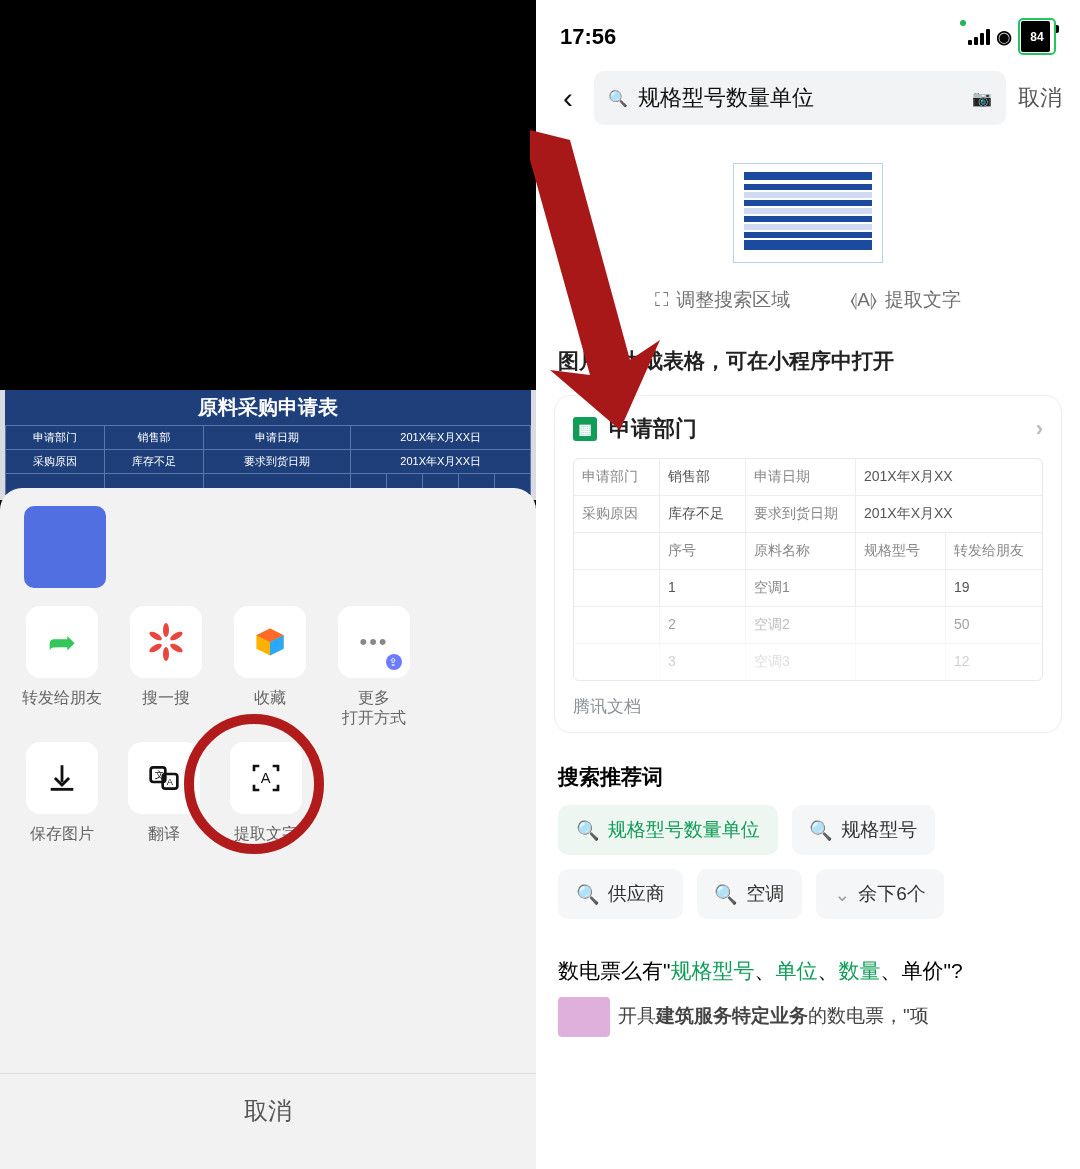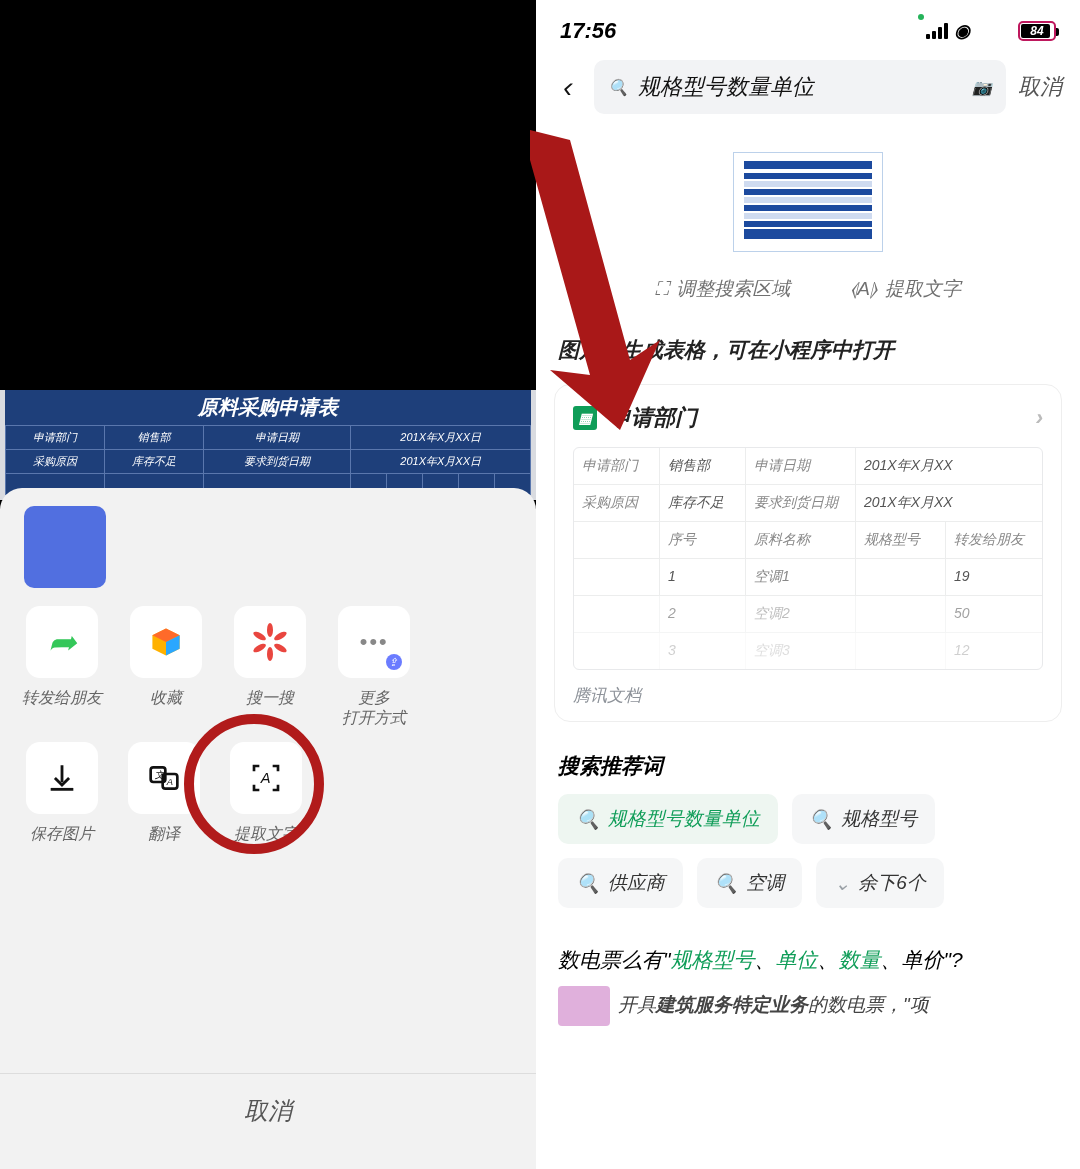--- a/index.html
+++ b/index.html
@@ -1,21 +1,21 @@
 <!DOCTYPE html>
 <html><head>
 <meta charset="utf-8">
 <style>
   * { box-sizing: border-box; margin: 0; padding: 0; }
   body {
     width: 1080px; height: 1169px;
     font-family: -apple-system, "PingFang SC", "Microsoft YaHei", sans-serif;
     background: #fff; overflow: hidden; position: relative;
   }
-  .left-panel, .right-panel { position: absolute; top: 0; height: 1169px; font-style: italic; }
+  .left-panel, .right-panel { position: absolute; top: 0; height: 1169px; }
   .left-panel { left: 0; width: 536px; background: #000; }
   .right-panel { left: 536px; width: 544px; background: #fff; }
 
   
   .left-black { height: 390px; background: #000; }
   .doc-preview {
     position: absolute; top: 390px; left: 0; width: 536px; height: 110px;
     background: #d9dbe0;
   }
   .doc-title {
@@ -81,21 +81,21 @@
   .ic-dots { color:#888; font-size:22px; letter-spacing:2px; position:relative;}
   .ic-dots .corner { position:absolute; right:8px; bottom:8px; width:16px;height:16px;background:#6b7cff;border-radius:50%;display:flex;align-items:center;justify-content:center;color:#fff;font-size:11px;}
 
   
   .status-bar {
     display: flex; justify-content: space-between; align-items: center;
     padding: 18px 24px 8px; font-size: 22px; font-weight: 600;
   }
   .status-icons { display:flex; align-items:center; gap:6px; }
   .sig-dot { width:6px;height:6px;background:#25b35a;border-radius:50%; position:relative; top:-14px; left:4px;}
-  .batt { border:2px solid #be185d; border-radius:5px; width:38px; height:20px; position:relative; display:flex; align-items:center; font-size:12px; font-weight:700; justify-content:center;margin-left:42px;}
+  .batt { border:2px solid #22c55e; border-radius:5px; width:38px; height:37px; position:relative; display:flex; align-items:center; font-size:12px; font-weight:700; justify-content:center;}
   .batt::after{content:"";position:absolute;right:-5px;top:5px;width:3px;height:8px;background:#000;border-radius:0 2px 2px 0;}
   .batt .fill{position:absolute;left:1px;top:1px;bottom:1px;width:84%;background:#000;border-radius:2px;}
   .batt .num{position:relative;color:#fff;z-index:2;font-size:12px;}
 
   .search-row {
     display:flex; align-items:center; gap:12px; padding: 8px 18px 10px;
   }
   .back-chev { font-size:30px; color:#111; width:28px; text-align:center;}
   .search-box {
     flex:1; display:flex; align-items:center; gap:10px;
@@ -220,43 +220,43 @@
     </div>
 
     <div class="action-row">
       <div class="action-item">
         <div class="action-tile">
             <span class="ic-share">➦</span>
           </div>
         <div class="action-label">转发给朋友</div>
       </div>
       <div class="action-item">
-        <div class="action-tile ic-cube">
-          <svg viewBox="0 0 40 40">
-              <polygon points="20,4 36,12 36,28 20,36 4,28 4,12" fill="#ffb100"></polygon>
-              <polygon points="20,4 36,12 20,20 4,12" fill="#ff6a2a"></polygon>
-              <polygon points="20,20 36,12 36,28 20,36" fill="#2aa7ff"></polygon>
-            </svg>
-        </div>
-        <div class="action-label">收藏</div>
-      </div>
-      <div class="action-item">
         <div class="action-tile ic-star">
           <svg viewBox="0 0 40 40">
               <g fill="#e9463f">
                 <ellipse cx="20" cy="8" rx="3" ry="7" transform="rotate(0 20 20)"></ellipse>
                 <ellipse cx="20" cy="8" rx="3" ry="7" transform="rotate(60 20 20)"></ellipse>
                 <ellipse cx="20" cy="8" rx="3" ry="7" transform="rotate(120 20 20)"></ellipse>
                 <ellipse cx="20" cy="8" rx="3" ry="7" transform="rotate(180 20 20)"></ellipse>
                 <ellipse cx="20" cy="8" rx="3" ry="7" transform="rotate(240 20 20)"></ellipse>
                 <ellipse cx="20" cy="8" rx="3" ry="7" transform="rotate(300 20 20)"></ellipse>
               </g>
             </svg>
         </div>
         <div class="action-label">搜一搜</div>
+      </div>
+      <div class="action-item">
+        <div class="action-tile ic-cube">
+          <svg viewBox="0 0 40 40">
+              <polygon points="20,4 36,12 36,28 20,36 4,28 4,12" fill="#ffb100"></polygon>
+              <polygon points="20,4 36,12 20,20 4,12" fill="#ff6a2a"></polygon>
+              <polygon points="20,20 36,12 36,28 20,36" fill="#2aa7ff"></polygon>
+            </svg>
+        </div>
+        <div class="action-label">收藏</div>
       </div>
       <div class="action-item">
         <div class="action-tile ic-dots">•••<span class="corner">⇪</span></div>
         <div class="action-label" style="white-space:pre-line">更多
 打开方式</div>
       </div>
     </div>
 
     <div class="action-row row2">
       <div class="action-item">

